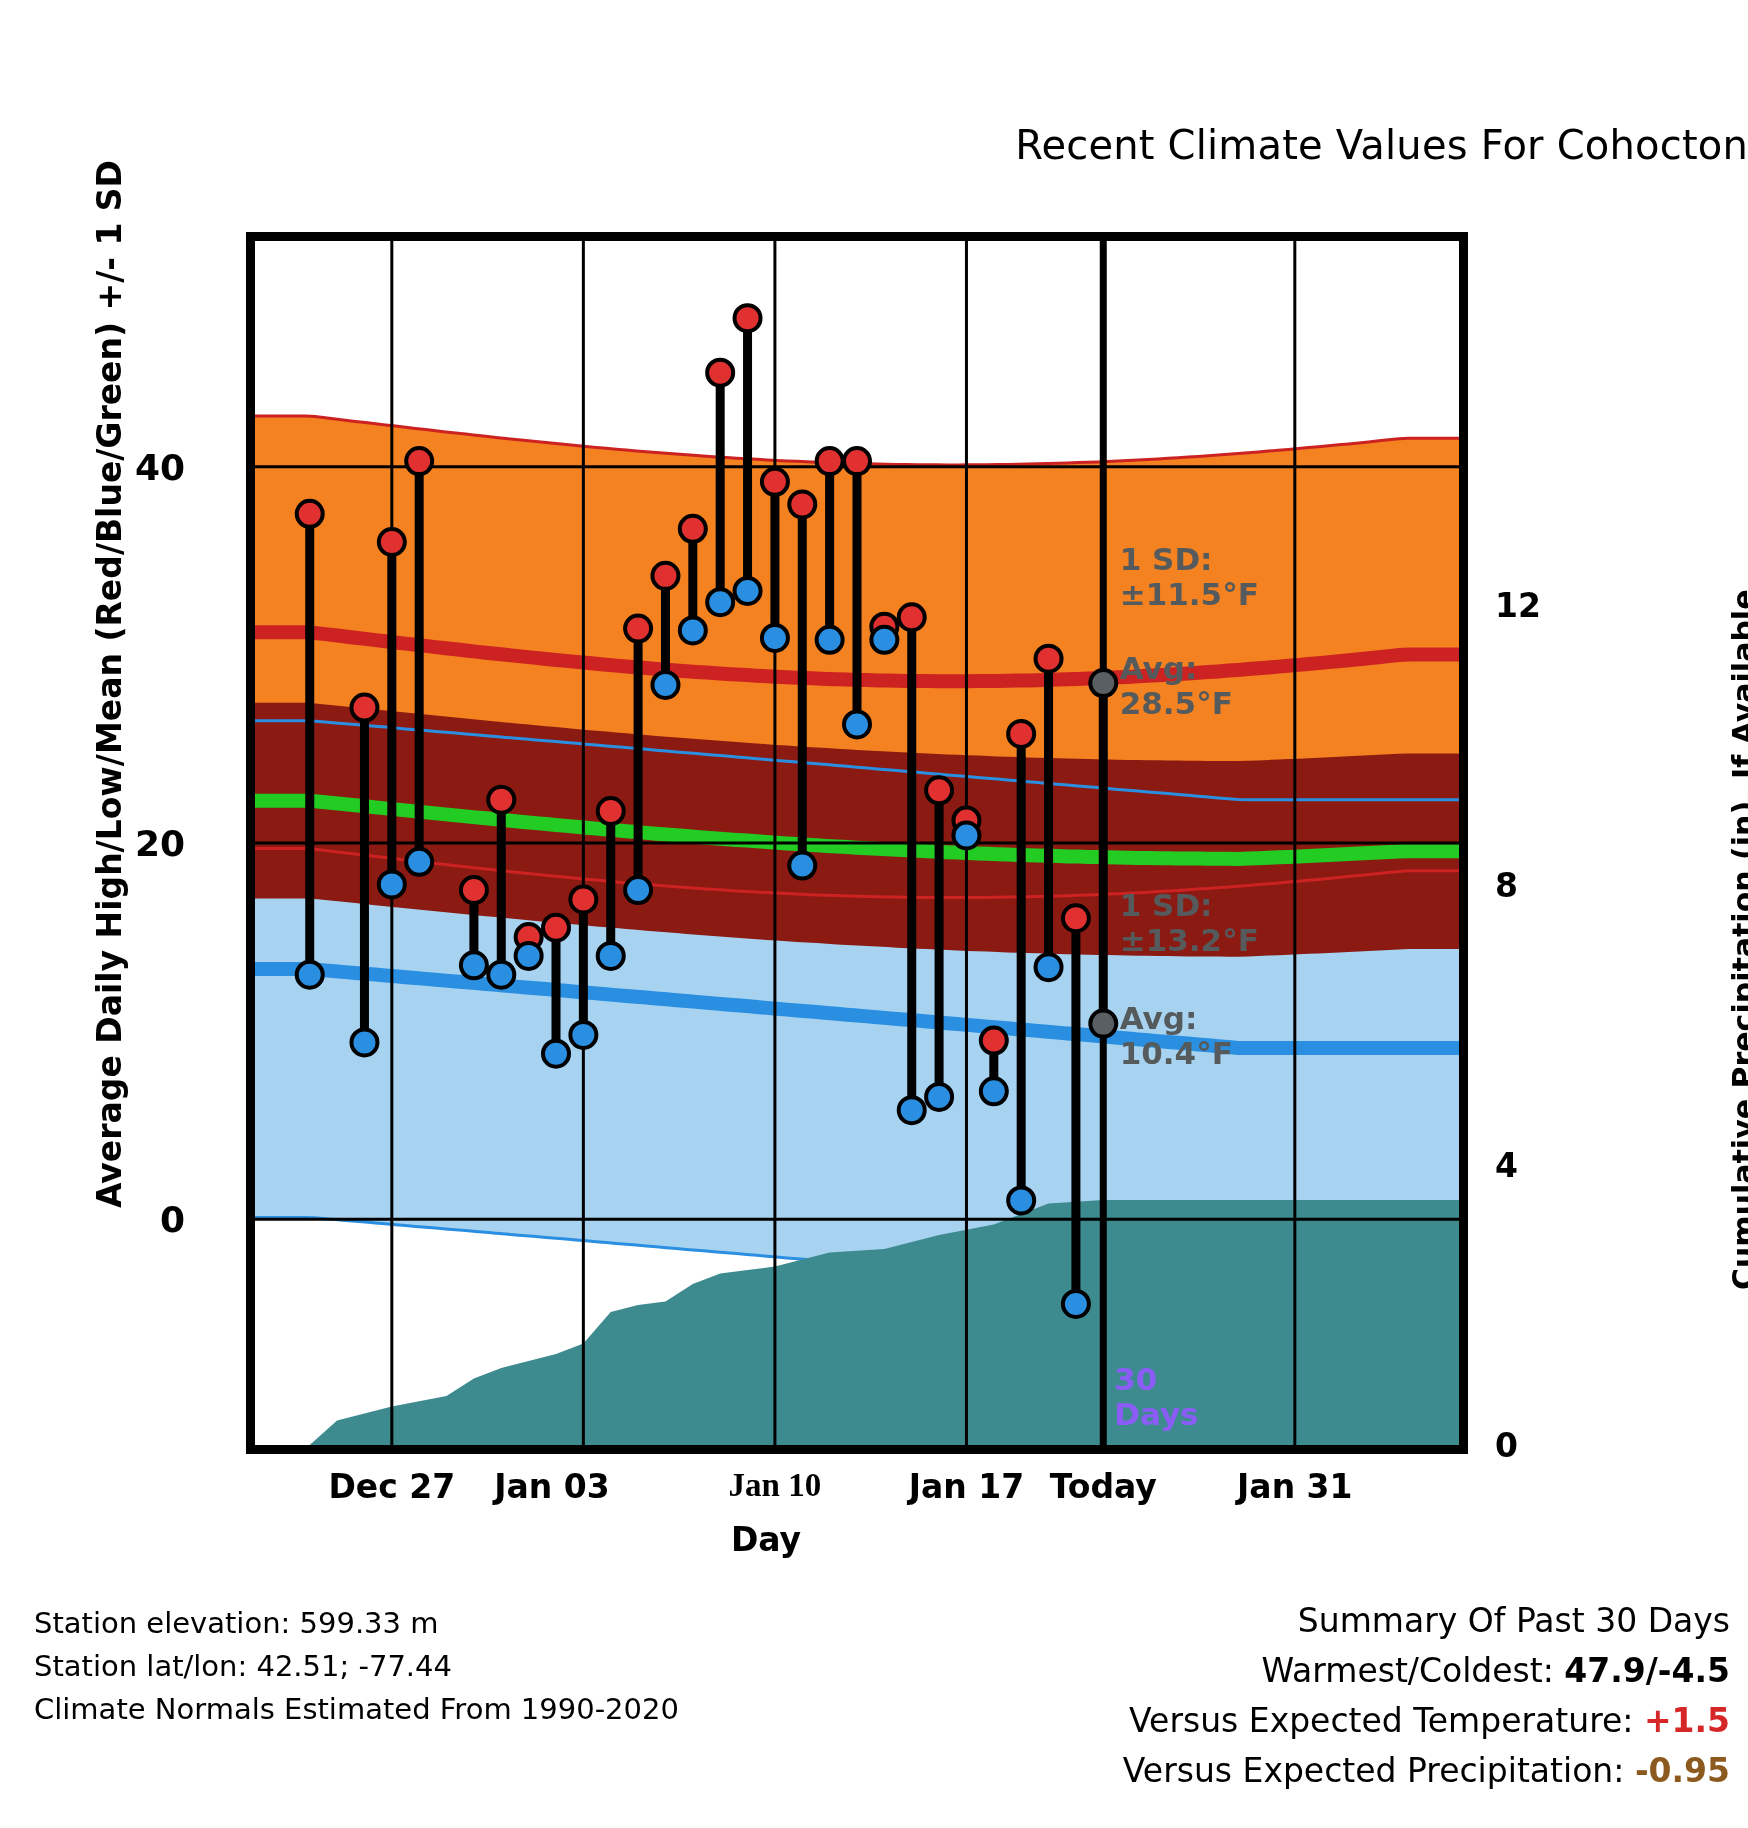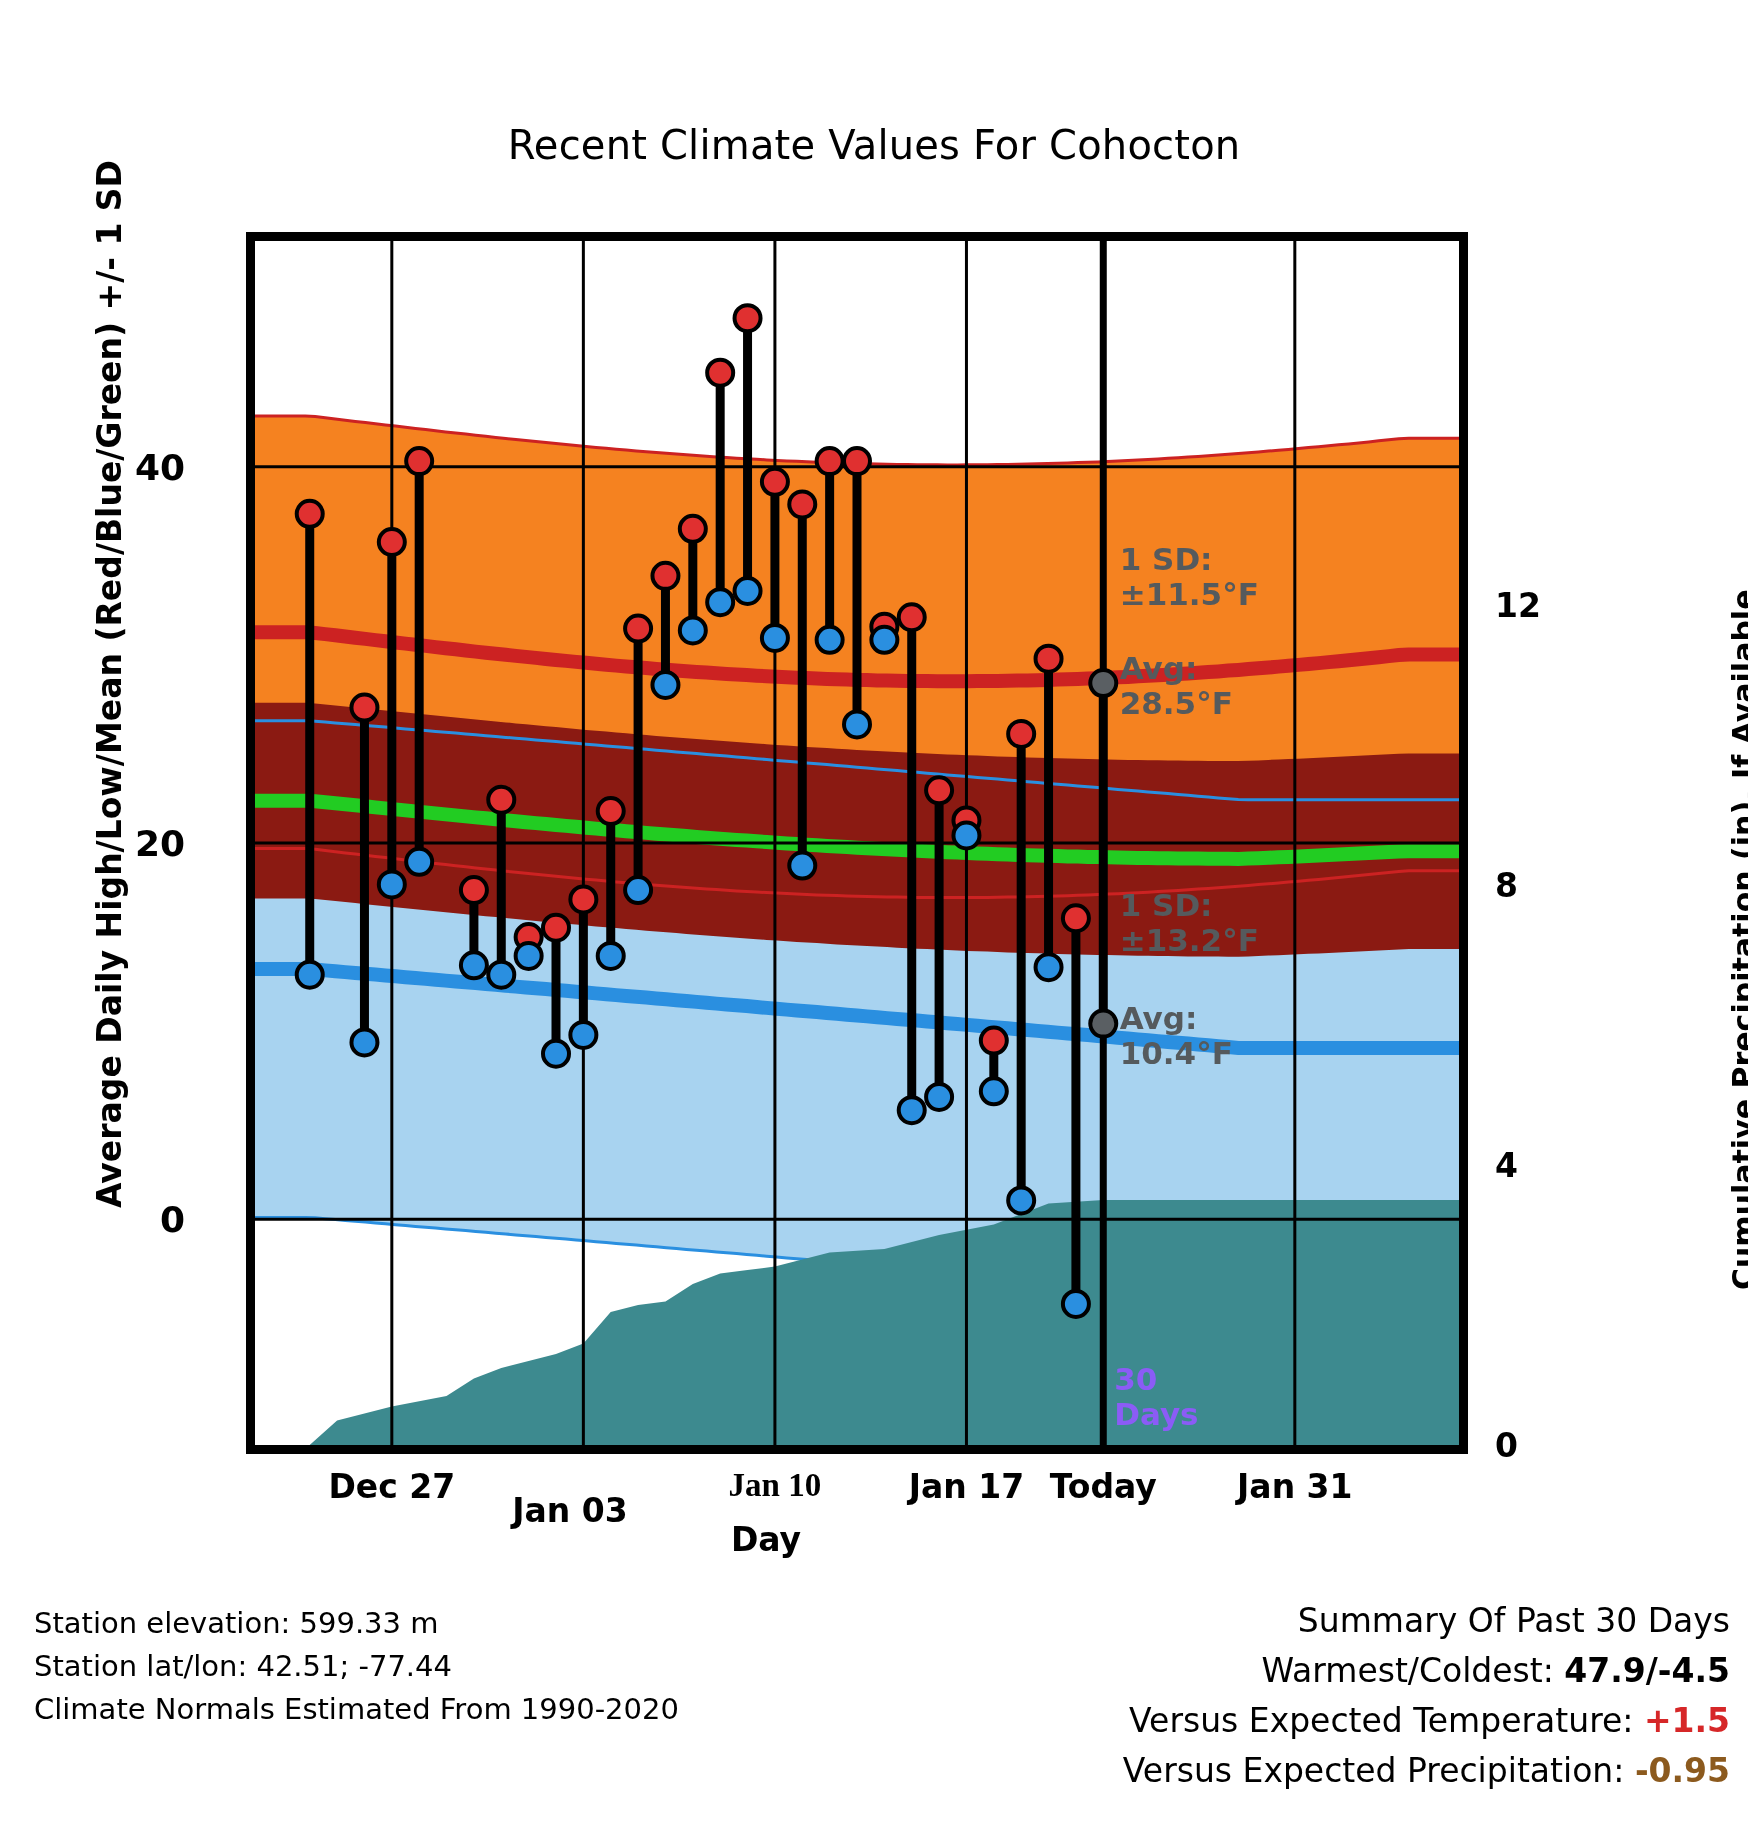--- a/index.html
+++ b/index.html
@@ -1,17 +1,17 @@
 <!DOCTYPE html>
 <html><head>
 <meta charset="utf-8">
 <style>
   html,body{margin:0;padding:0;background:#ffffff;}
   body{width:1748px;height:1828px;font-family:"DejaVu Sans",sans-serif;color:#000;position:relative;overflow:hidden;}
-  .chart-title{position:absolute;top:122px;left:0;width:1748px;text-align:center;font-size:40px;letter-spacing:.2px;}
+  .chart-title{position:absolute;top:122px;left:0;width:1748px;text-align:right;font-size:40px;letter-spacing:.2px;}
   .ylabel-left{position:absolute;left:52px;top:268px;width:44px;height:1000px;}
   .ylabel-left span{display:block;transform:rotate(-90deg);transform-origin:left top;position:absolute;left:38px;top:940px;white-space:nowrap;font-size:33px;font-weight:bold;}
   .ylabel-right{position:absolute;right:14px;top:430px;width:44px;height:900px;}
   .ylabel-right span{display:block;transform:rotate(-90deg);transform-origin:left top;position:absolute;left:36px;top:860px;white-space:nowrap;font-size:30px;font-weight:bold;}
   .xlabel{position:absolute;left:0;top:1520px;width:1532px;text-align:center;font-size:33px;font-weight:bold;}
 
   
   #plot{position:absolute;left:246px;top:232px;width:1222px;height:1222px;border:9px solid #000;box-sizing:border-box;background:#fff;overflow:hidden;}
   #plotinner{position:absolute;inset:0;}
   svg.layer{position:absolute;left:0;top:0;width:100%;height:100%;}
@@ -161,21 +161,21 @@
 
 <div id="ticklabels">
     <div class="ytick" style="top: 1219.25px; left: 185px; right: auto; transform: translate(-100%, -50%);">0</div>
     <div class="ytick" style="top: 843px; left: 185px; right: auto; transform: translate(-100%, -50%);">20</div>
     <div class="ytick" style="top: 466.75px; left: 185px; right: auto; transform: translate(-100%, -50%);">40</div>
     <div class="ytickR" style="top: 1445px; left: 1495px;">0</div>
     <div class="ytickR" style="top: 1165px; left: 1495px;">4</div>
     <div class="ytickR" style="top: 885px; left: 1495px;">8</div>
     <div class="ytickR" style="top: 605px; left: 1495px;">12</div>
     <div class="xtick" style="left: 391.818px; top: 1467px;">Dec 27</div>
-    <div class="xtick" style="left: 570px; top: 1467px; margin-top: 24px;">Jan 03</div>
+    <div class="xtick" style="left: 552px; top: 1467px;">Jan 03</div>
     <div class="xtick" style="left: 774.909px; top: 1467px; font-family: Liberation Serif, serif;">Jan 10</div>
     <div class="xtick" style="left: 966.455px; top: 1467px;">Jan 17</div>
     <div class="xtick" style="left: 1103.27px; top: 1467px;">Today</div>
     <div class="xtick" style="left: 1294.82px; top: 1467px;">Jan 31</div>
   </div>
 
 <div class="annot" id="an-hsd" style="left: 1119.69px; top: 542px;">1 SD:
 ±11.5°F</div>
 <div class="annot" id="an-havg" style="left: 1119.69px; top: 651.112px;">Avg:
 28.5°F</div>

